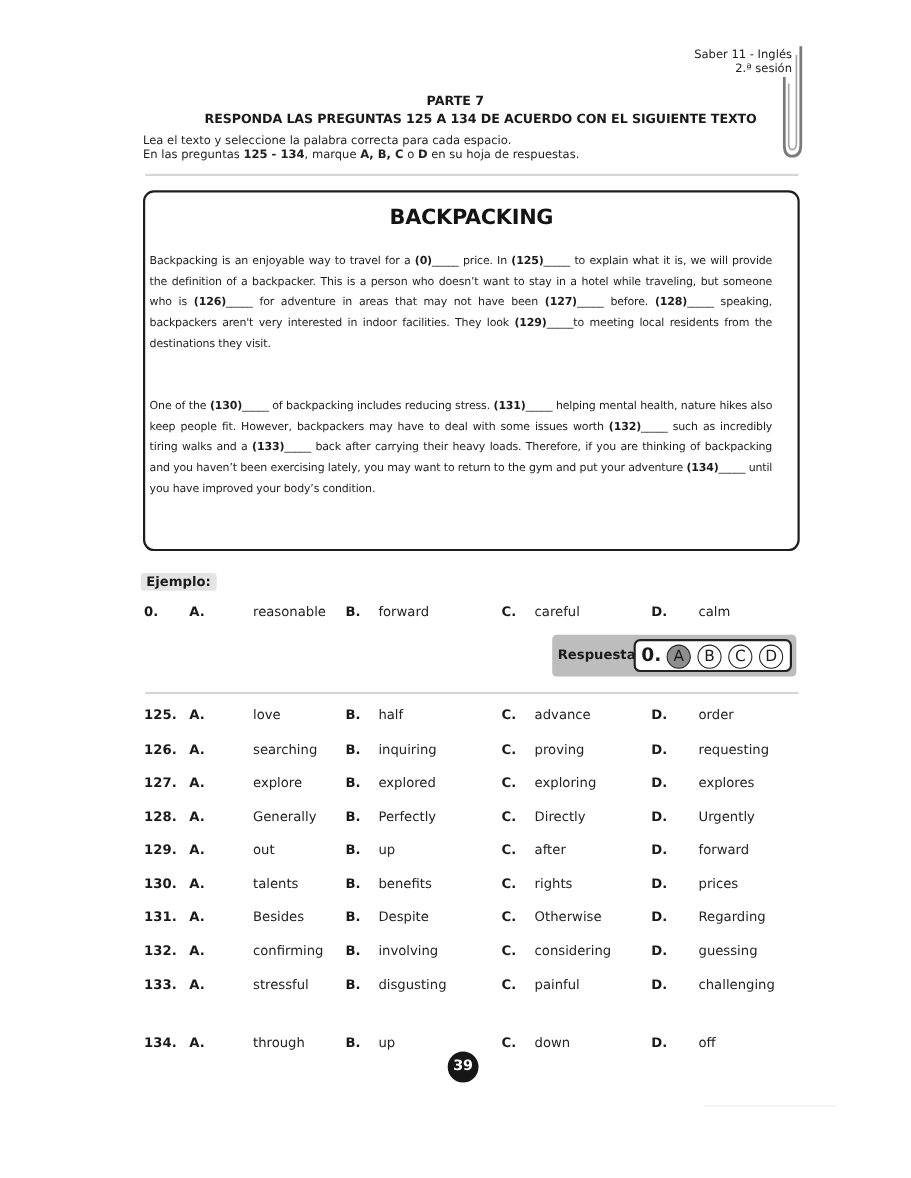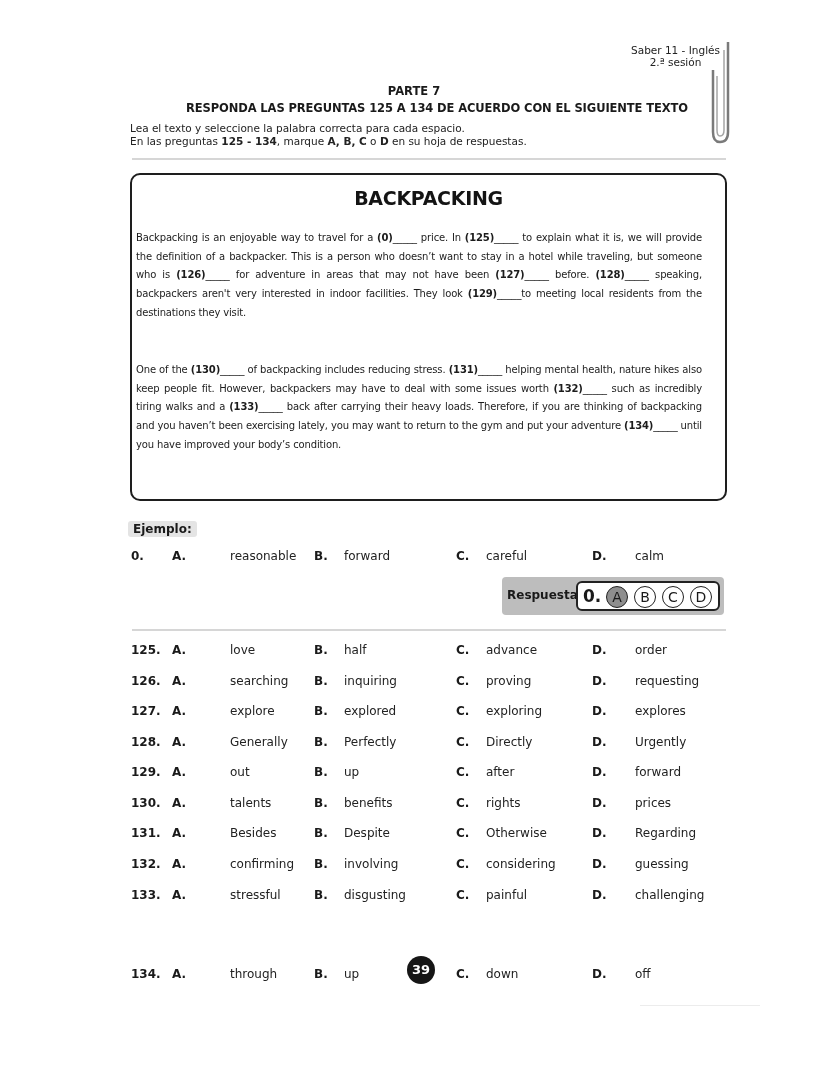--- a/index.html
+++ b/index.html
@@ -1,19 +1,19 @@
 <!DOCTYPE html>
 <html><head>
   <meta charset="utf-8">
   <style>
     * { box-sizing: border-box; margin: 0; padding: 0; }
     html, body { width: 828px; height: 1071px; background: #ffffff; overflow: hidden; }
     body { position: relative; font-family: "DejaVu Sans", "Liberation Sans", sans-serif; color: #1a1a1a; }
 
-    .header-right { position: absolute; top: 44px; right: 108px; text-align: center; font-size: 10.5px; line-height: 12px; color: #222; }
+    .header-right { position: absolute; top: 44px; right: 108px; text-align: right; font-size: 10.5px; line-height: 12px; color: #222; }
     .clip { position: absolute; left: 711px; top: 40px; width: 22px; height: 104px; }
 
     .parte { position: absolute; top: 84px; left: 0; width: 828px; text-align: center; font-weight: bold; font-size: 11.5px; }
     .instr-title { position: absolute; top: 101px; left: 186px; font-weight: bold; font-size: 11.5px; letter-spacing: -0.1px; }
     .instr-line { position: absolute; left: 130px; font-size: 10.5px; color: #222; }
     .instr-line b { font-weight: bold; }
     .rule-top { position: absolute; top: 158px; left: 132px; width: 594px; height: 2px; background: #d6d6d6; }
 
     .text-box { position: absolute; left: 130px; top: 173px; width: 597px; height: 328px; border: 2px solid #1e1e1e; border-radius: 10px; }
     .box-title { position: absolute; top: 12px; left: 0; width: 100%; text-align: center; font-weight: bold; font-size: 19px; letter-spacing: -0.3px; color: #141414; }
@@ -190,21 +190,21 @@
       <span class="num">133.</span>
       <span class="lt lt-a">A.</span>
       <span class="opt op-a">stressful</span>
       <span class="lt lt-b">B.</span>
       <span class="opt op-b">disgusting</span>
       <span class="lt lt-c">C.</span>
       <span class="opt op-c">painful</span>
       <span class="lt lt-d">D.</span>
       <span class="opt op-d">challenging</span>
     </div>
-    <div class="row" style="top: 967px;">
+    <div class="row" style="top: 941px;">
       <span class="num">134.</span>
       <span class="lt lt-a">A.</span>
       <span class="opt op-a">through</span>
       <span class="lt lt-b">B.</span>
       <span class="opt op-b">up</span>
       <span class="lt lt-c">C.</span>
       <span class="opt op-c">down</span>
       <span class="lt lt-d">D.</span>
       <span class="opt op-d">off</span>
     </div>

